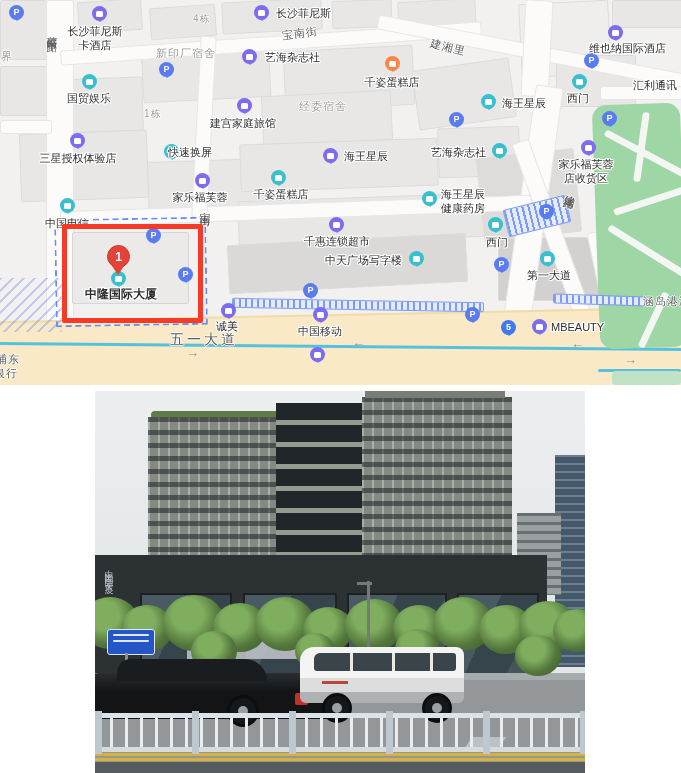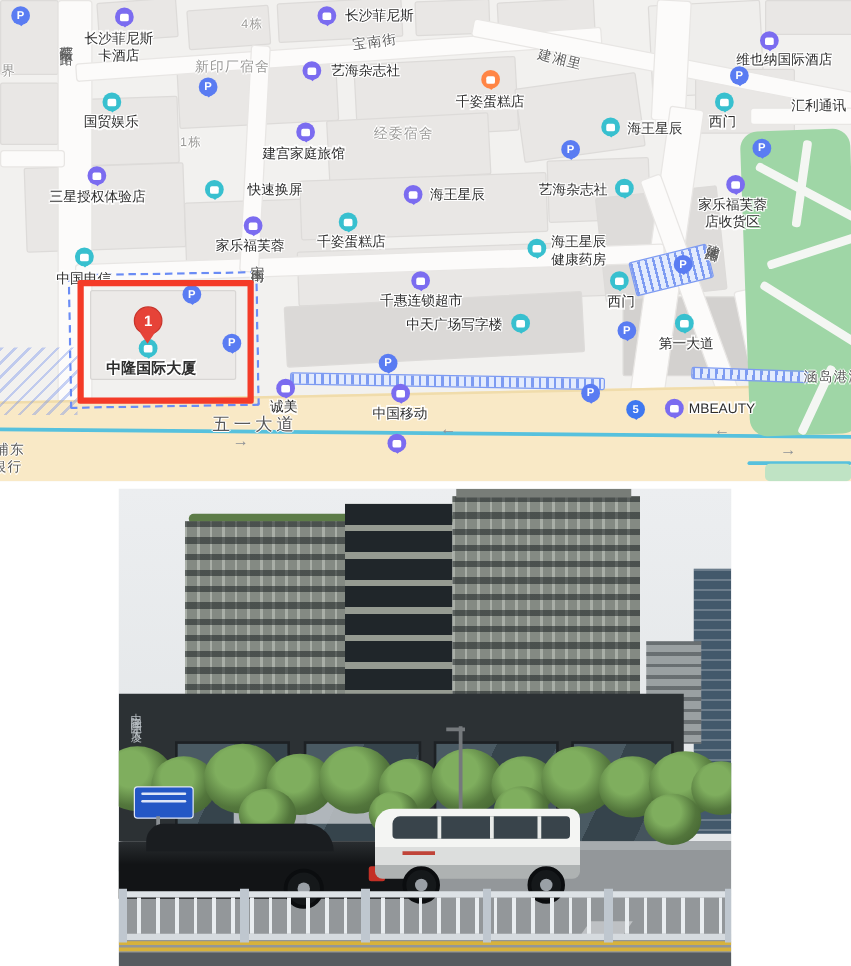--- a/index.html
+++ b/index.html
@@ -189,21 +189,21 @@
           <i class="blk"></i>
         </div>
         <div class="plbl" style="left:89px;top:92px;transform:translateX(-50%);text-align:center;">国贸娱乐</div>
         <div class="mi" style="left:237px;top:98px;background:#7b6cf0;border-top-color:#7b6cf0;">
           <i class="blk"></i>
         </div>
         <div class="plbl" style="left:243px;top:117px;transform:translateX(-50%);text-align:center;">建宫家庭旅馆</div>
         <div class="mi" style="left:164px;top:144px;background:#38c0cf;border-top-color:#38c0cf;">
           <i class="blk"></i>
         </div>
-        <div class="plbl" style="left:198px;top:146px;">快速换屏</div>
+        <div class="plbl" style="left:168px;top:146px;">快速换屏</div>
         <div class="mi" style="left:70px;top:133px;background:#7b6cf0;border-top-color:#7b6cf0;">
           <i class="blk"></i>
         </div>
         <div class="plbl" style="left:78px;top:152px;transform:translateX(-50%);text-align:center;">三星授权体验店</div>
         <div class="mi" style="left:195px;top:173px;background:#7b6cf0;border-top-color:#7b6cf0;">
           <i class="blk"></i>
         </div>
         <div class="plbl" style="left:200px;top:191px;transform:translateX(-50%);text-align:center;">家乐福芙蓉</div>
         <div class="mi" style="left:60px;top:198px;background:#38c0cf;border-top-color:#38c0cf;">
           <i class="blk"></i>

